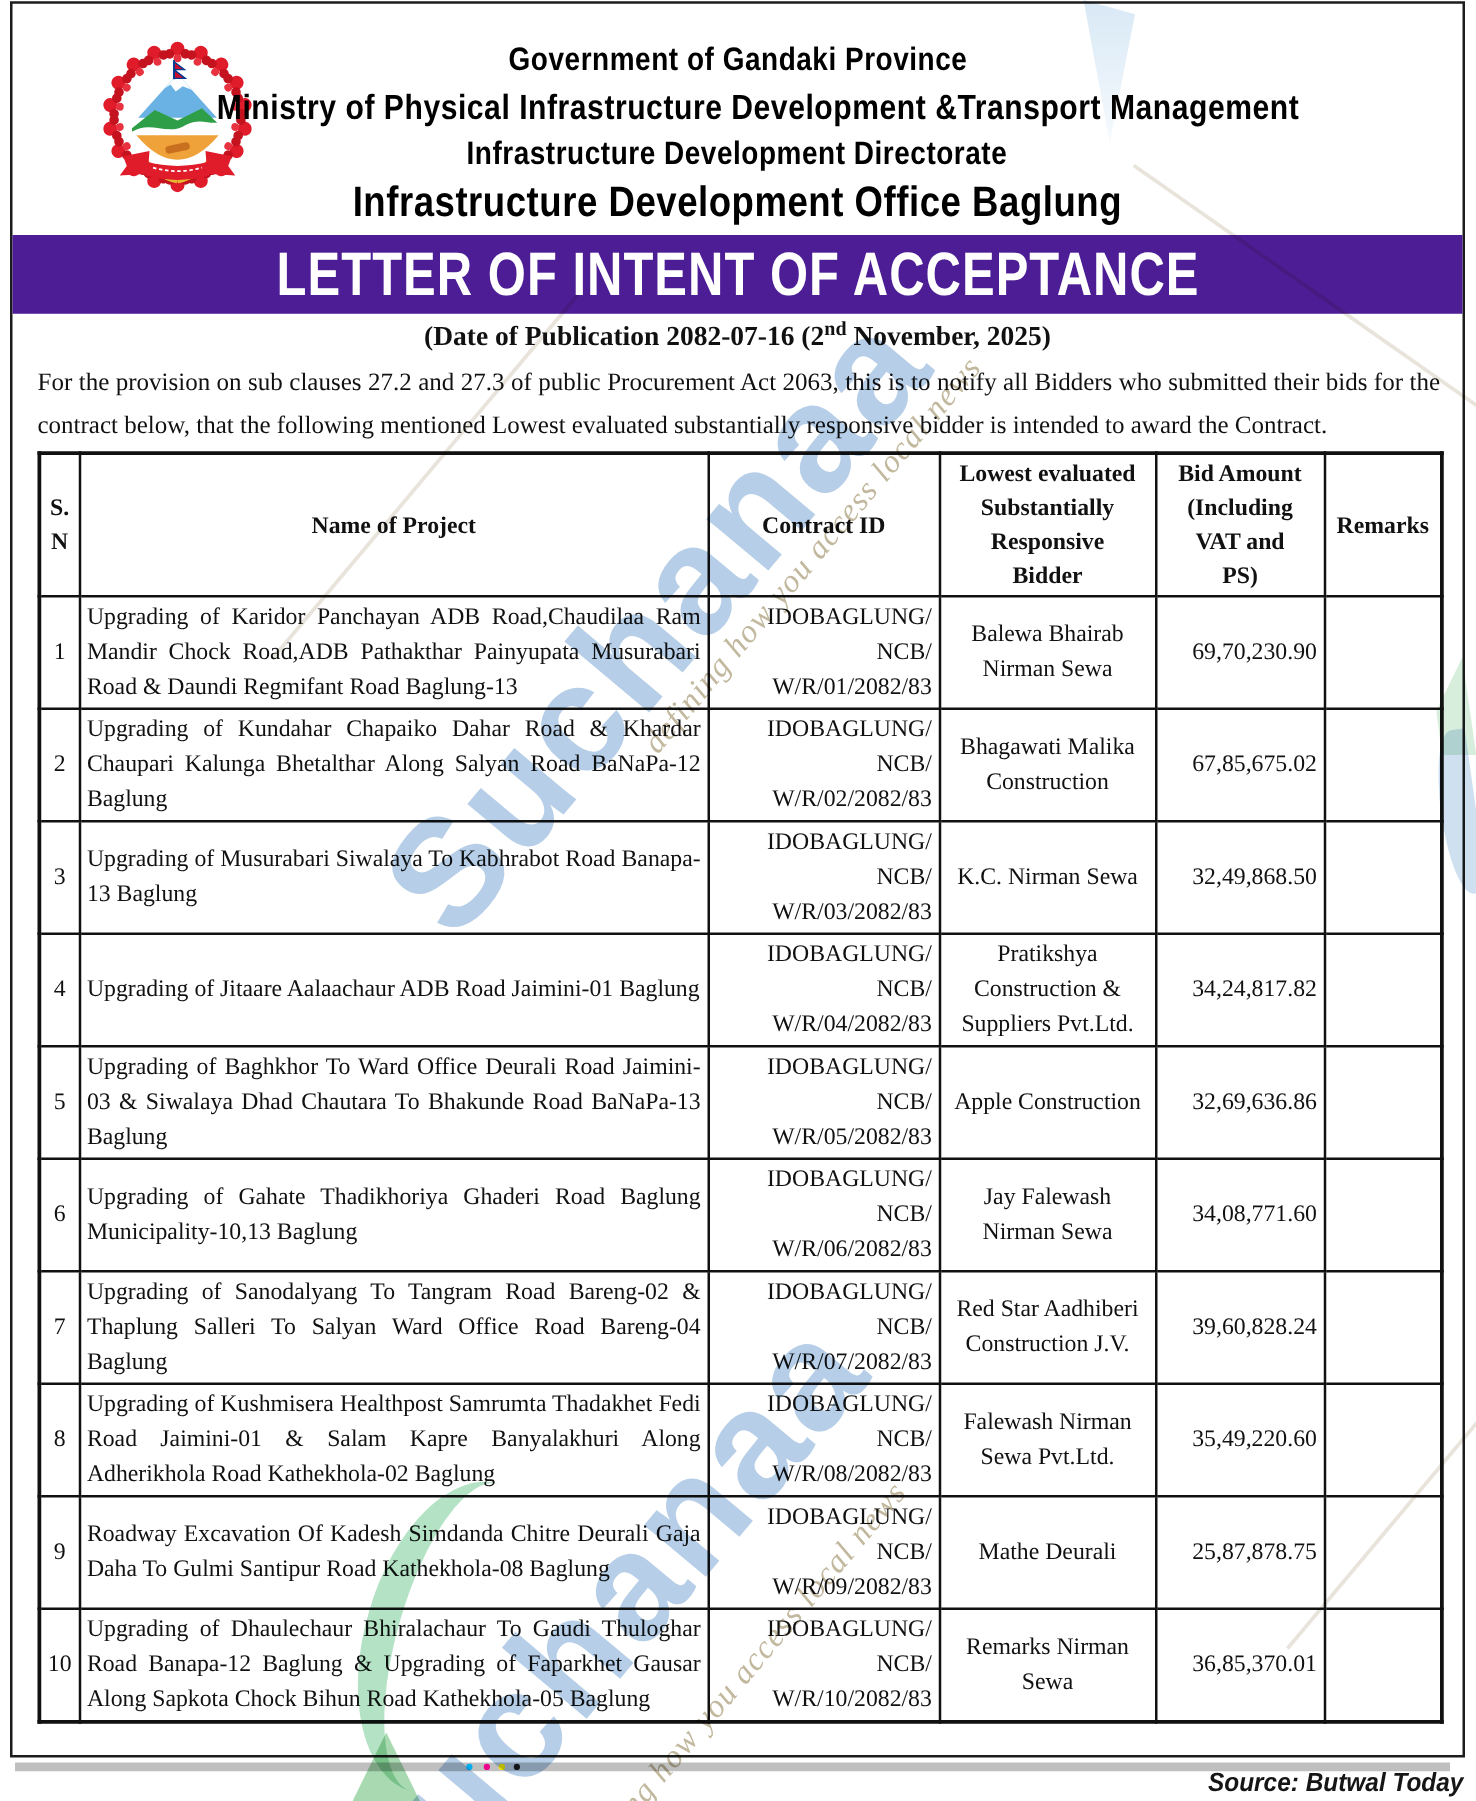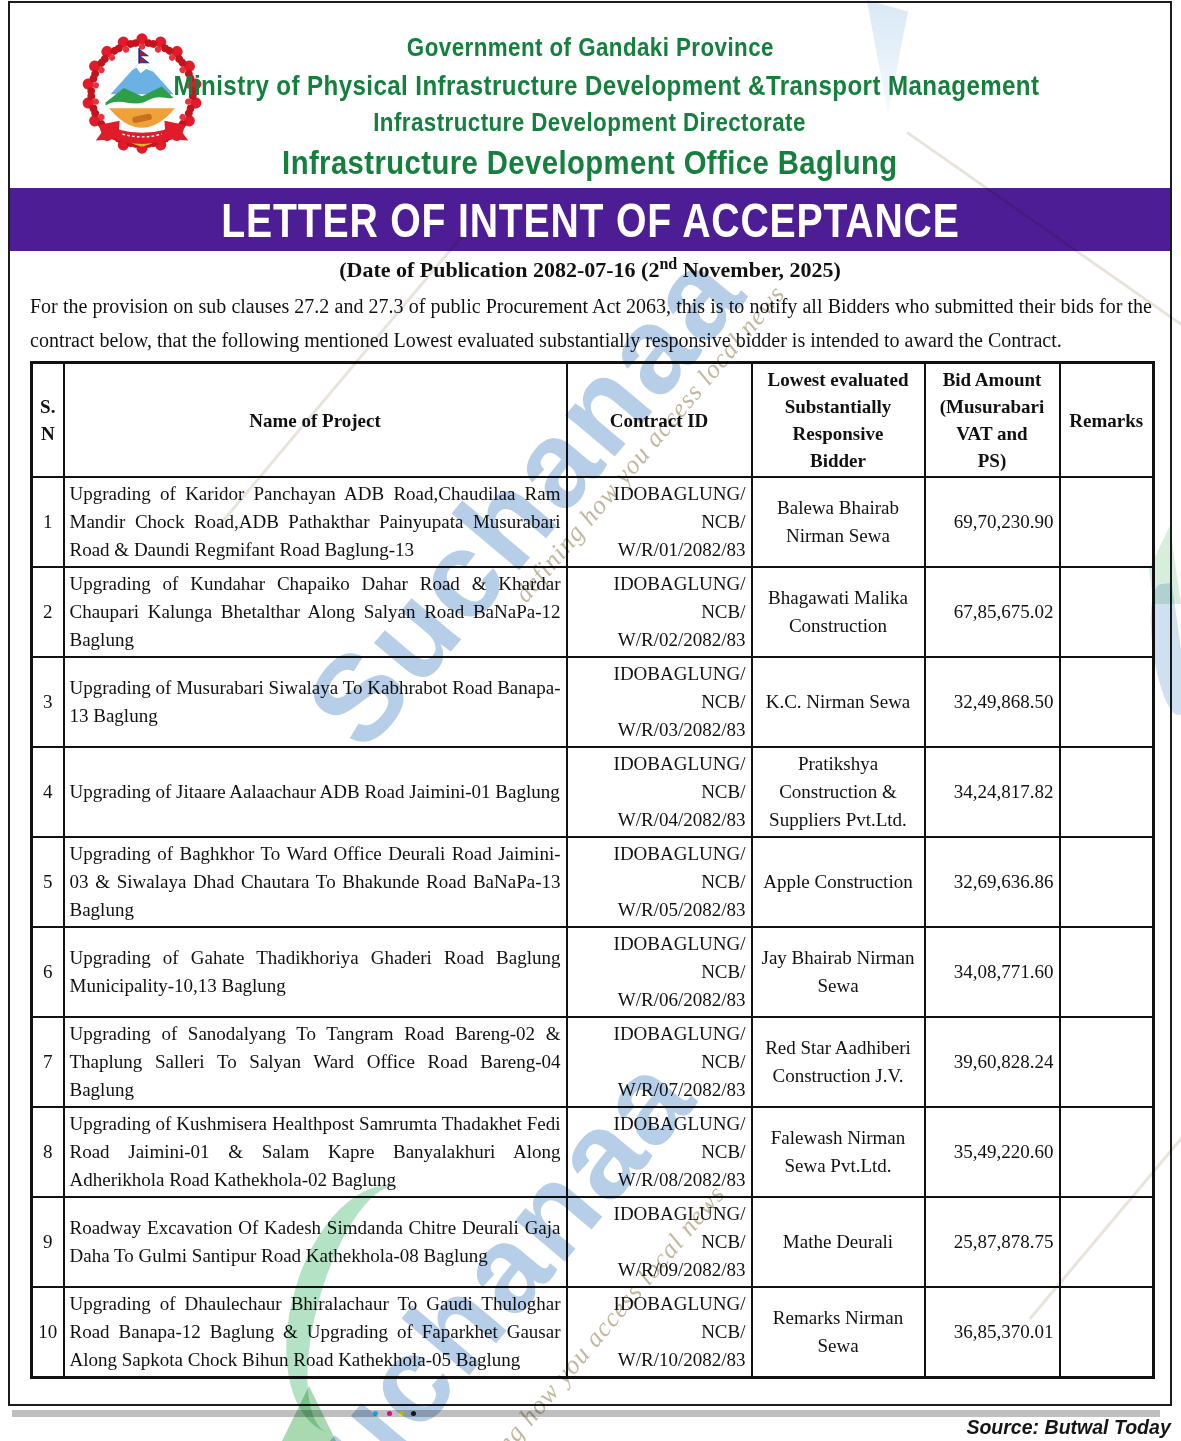--- a/index.html
+++ b/index.html
@@ -2,21 +2,21 @@
 <html><head>
 <meta charset="utf-8">
 <style>
   html,body{margin:0;padding:0;background:#ffffff;}
   .page{position:relative;width:1181px;height:1441px;background:#fff;overflow:hidden;
         font-family:"Liberation Serif",serif;color:#111;}
   .doc-frame{position:absolute;left:8px;top:1px;width:1160px;height:1401px;
              border:2px solid #1c1c1c;background:#fff;z-index:1;}
   
   .hdr-line{display:flex;justify-content:center;align-items:center;
-            font-family:"Liberation Sans",sans-serif;font-weight:bold;color:#15803d;}
+            font-family:"Liberation Sans",sans-serif;font-weight:bold;color:#000000;}
   .hdr-line .t{display:inline-block;transform:scaleX(.86);white-space:nowrap;letter-spacing:.5px;}
   .hl1{height:40px;padding-top:24px;font-size:26px;}
   .hl2{height:37px;font-size:28px;margin-left:32px;}
   .hl3{height:37px;font-size:26px;}
   .hl4{height:42px;font-size:34px;}
   .emblem{position:absolute;left:62px;top:22px;width:140px;height:144px;}
   .banner{margin-top:5px;height:63px;background:#4c1d95;display:flex;justify-content:center;align-items:center;}
   .banner .t{display:inline-block;transform:scaleX(.8);white-space:nowrap;
              font-family:"Liberation Sans",sans-serif;font-weight:bold;font-size:49px;
              color:#fff;letter-spacing:1px;}
@@ -161,21 +161,21 @@
         <tr>
           <th>S.
 N</th>
           <th>Name of Project</th>
           <th>Contract ID</th>
           <th>Lowest evaluated
 Substantially
 Responsive
 Bidder</th>
           <th>Bid Amount
-(Musurabari
+(Including
 VAT and
 PS)</th>
           <th>Remarks</th>
         </tr>
       </thead>
       <tbody>
           <tr>
       <td class="c-sn">1</td>
       <td class="c-name">Upgrading of Karidor Panchayan ADB Road,Chaudilaa Ram Mandir Chock Road,ADB Pathakthar Painyupata Musurabari Road &amp; Daundi Regmifant Road Baglung-13</td>
       <td class="c-cid">IDOBAGLUNG/
@@ -224,21 +224,21 @@
       <td class="c-bidder">Apple Construction</td>
       <td class="c-amount">32,69,636.86</td>
       <td class="c-remarks"></td>
     </tr>
           <tr>
       <td class="c-sn">6</td>
       <td class="c-name">Upgrading of Gahate Thadikhoriya Ghaderi Road Baglung Municipality-10,13 Baglung</td>
       <td class="c-cid">IDOBAGLUNG/
 NCB/
 W/R/06/2082/83</td>
-      <td class="c-bidder">Jay Bhairab Nirman Sewa</td>
+      <td class="c-bidder">Jay Falewash Nirman Sewa</td>
       <td class="c-amount">34,08,771.60</td>
       <td class="c-remarks"></td>
     </tr>
           <tr>
       <td class="c-sn">7</td>
       <td class="c-name">Upgrading of Sanodalyang To Tangram Road Bareng-02 &amp; Thaplung Salleri To Salyan Ward Office Road Bareng-04 Baglung</td>
       <td class="c-cid">IDOBAGLUNG/
 NCB/
 W/R/07/2082/83</td>
       <td class="c-bidder">Red Star Aadhiberi Construction J.V.</td>

